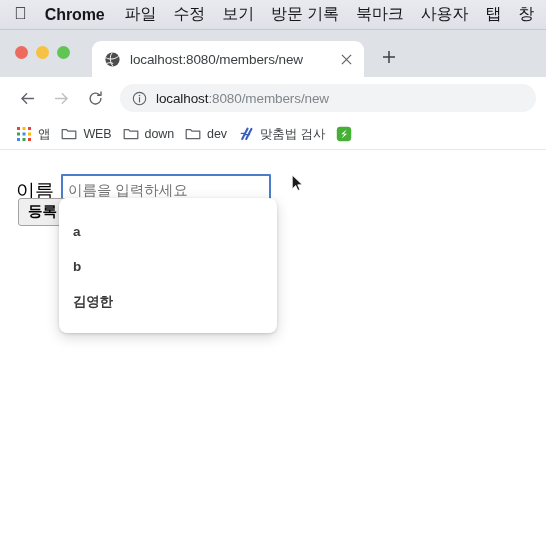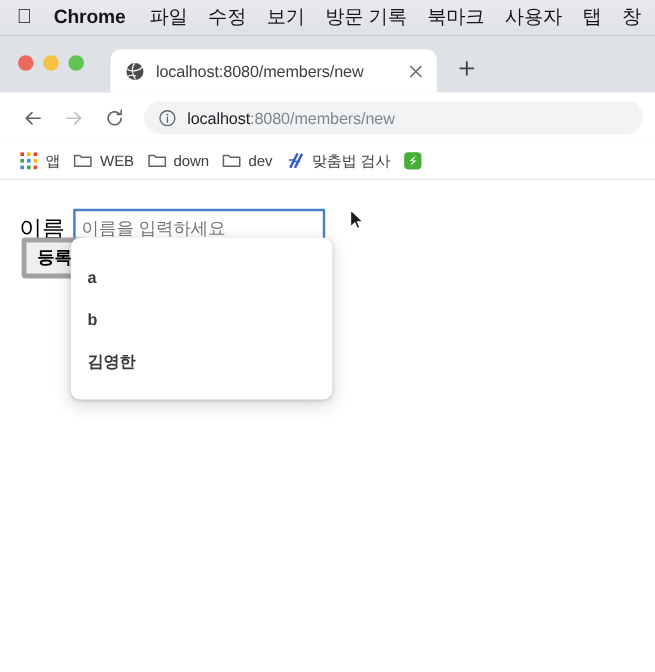--- a/index.html
+++ b/index.html
@@ -232,34 +232,34 @@
     width: 196px;
     height: 25px;
     box-sizing: content-box;
     padding: 2px 5px;
     font-size: 14.5px;
     color: #757575;
     background: #ffffff;
     border: 2px solid #4a7ec9;
     border-radius: 1px;
     outline: none;
-    font-family: Liberation Sans, sans-serif;
+    font-family: Liberation Serif, serif;
   }
   .name-input::placeholder { color: #757575; opacity: 1; }
 
   .submit-btn {
     position: absolute;
     left: 18px;
     top: 48px;
     padding: 3px 9px 4px 9px;
     font-size: 14.5px;
     font-weight: bold;
     color: #000000;
     background: #efefef;
-    border: 4px solid #a3a3a3;
+    border: 1px solid #a3a3a3;
     border-radius: 3px;
     font-family: "Liberation Sans", sans-serif;
   }
 
   
   .autofill {
     position: absolute;
     left: 59px;
     top: 48px;
     width: 218px;

